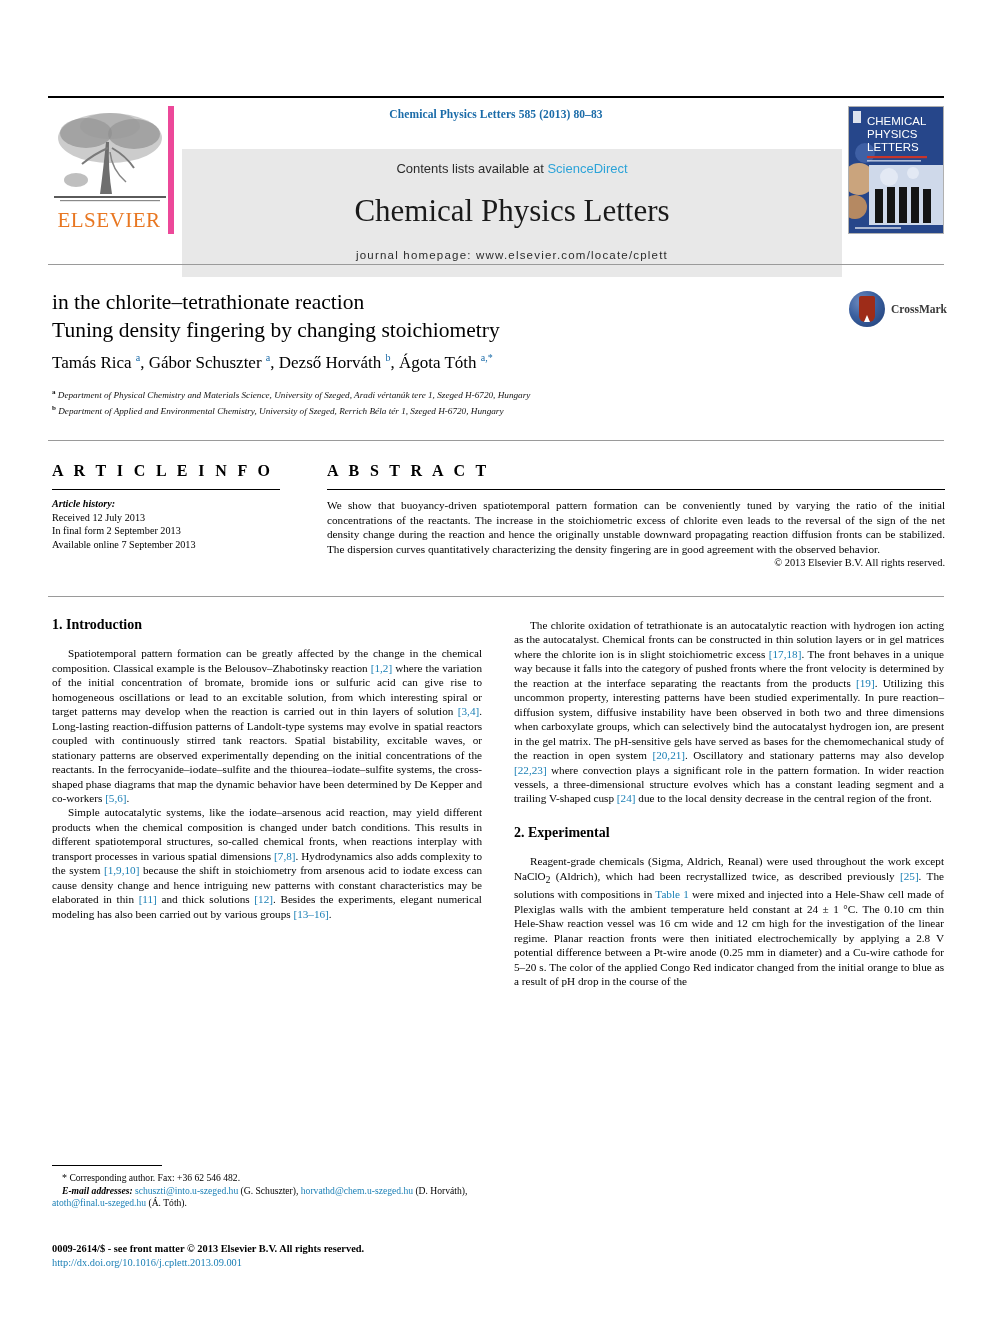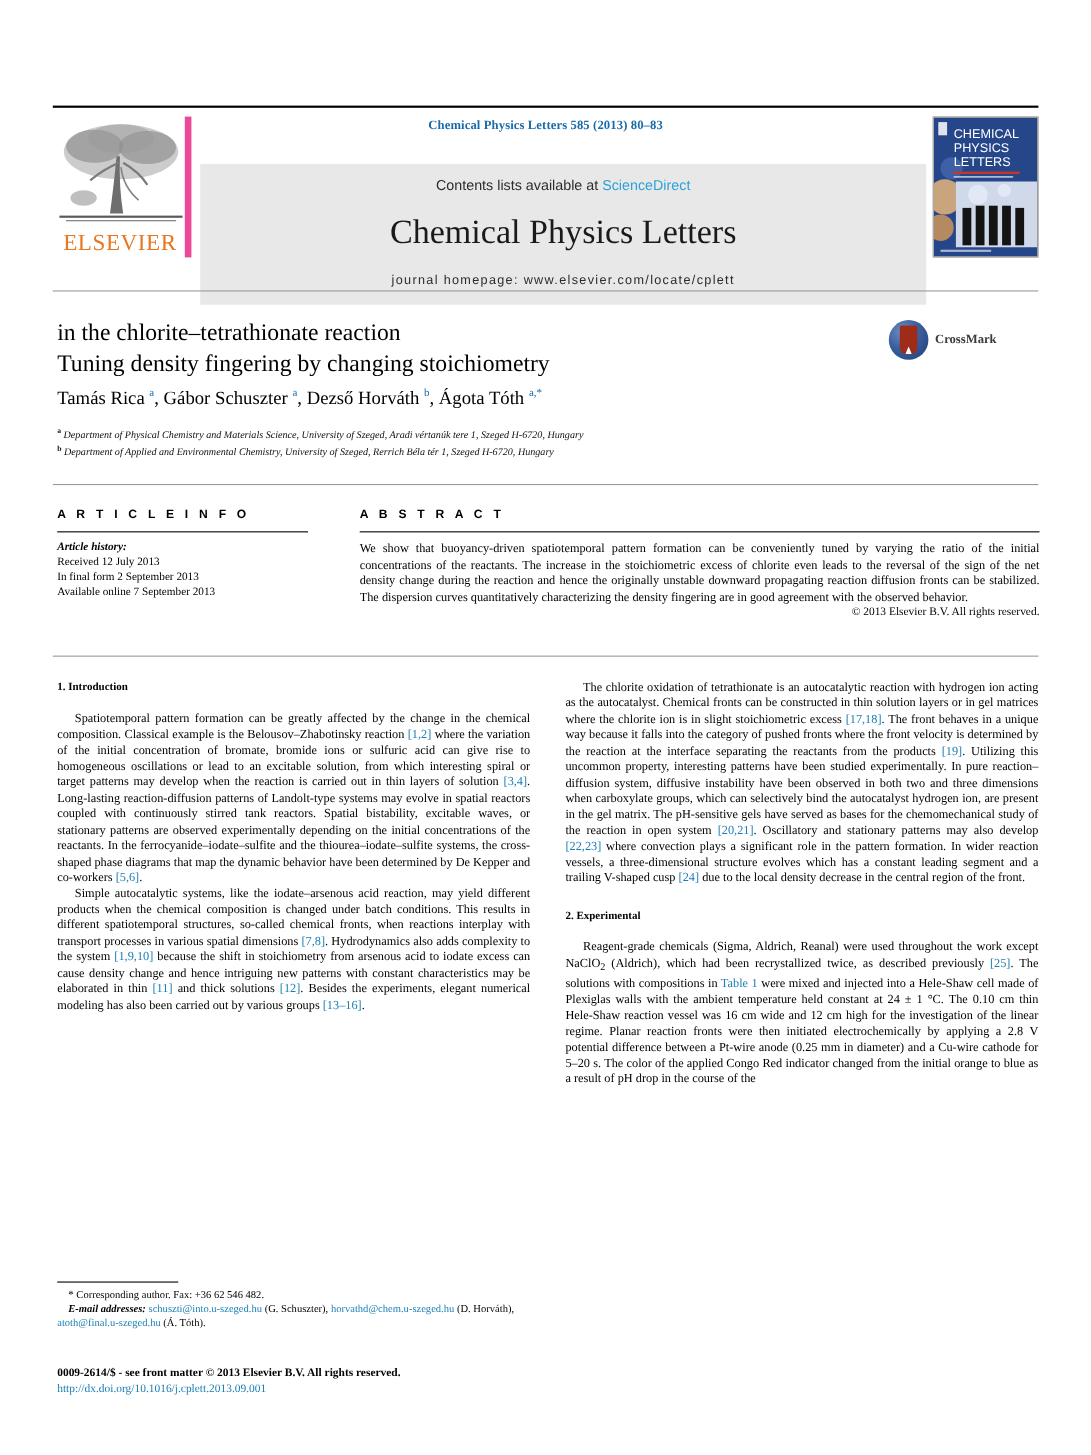--- a/index.html
+++ b/index.html
@@ -101,21 +101,21 @@
     color: #2b2b2b;
     letter-spacing: 1.2px;
   }
   .cover-thumb {
     position: absolute;
     left: 800px; top: 8px;
     width: 96px;
     height: 128px;
     border: 1px solid #b0b0b0;
     box-sizing: border-box;
-    background: #737373;
+    background: #d946ef;
     overflow: hidden;
   }
 
   
   .title-rule {
     position: absolute;
     left: 48px; top: 264px;
     width: 896px;
     border-top: 1px solid #9a9a9a;
   }
@@ -123,21 +123,21 @@
     position: absolute;
     left: 52px; top: 288px;
     width: 560px;
     font-family: "Liberation Serif", serif;
     font-size: 21.5px;
     line-height: 28px;
     color: #000;
   }
   .crossmark {
     position: absolute;
-    left: 808px; top: 291px;
+    left: 849px; top: 291px;
     width: 96px;
     height: 40px;
   }
   .cm-circle {
     position: absolute;
     left: 0; top: 0;
     width: 36px; height: 36px;
     border-radius: 50%;
     background: radial-gradient(circle at 34% 30%, #6f8cc0 0%, #3a5f9e 45%, #1e3c74 100%);
   }
@@ -192,22 +192,22 @@
     width: 896px;
     border-top: 1px solid #9a9a9a;
   }
   .info-rule-bottom {
     position: absolute;
     left: 48px; top: 596px;
     width: 896px;
     border-top: 1px solid #9a9a9a;
   }
   .sec-head {
-    font-family: Liberation Sans, sans-serif;
-    font-size: 11px;
+    font-family: Liberation Serif, serif;
+    font-size: 16px;
     font-weight: bold;
     letter-spacing: 3.4px;
     color: #000;
   }
   .info-col {
     position: absolute;
     left: 52px; top: 462px;
     width: 250px;
   }
   .info-hr {
@@ -255,21 +255,21 @@
     font-family: "Liberation Serif", serif;
     font-size: 11.2px;
     line-height: 14.45px;
     text-align: justify;
     color: #000;
   }
   .col-left  { left: 52px; }
   .col-right { left: 514px; }
   .col h2 {
     margin: 0 0 14px 0;
-    font-size: 10px;
+    font-size: 14px;
     font-weight: bold;
     text-align: left;
   }
   .col h2.sp { margin-top: 20px; }
   .col p { margin: 0; text-indent: 16px; }
   .ref { color: #1a7fb5; }
 
   
   .fn-rule {
     position: absolute;

